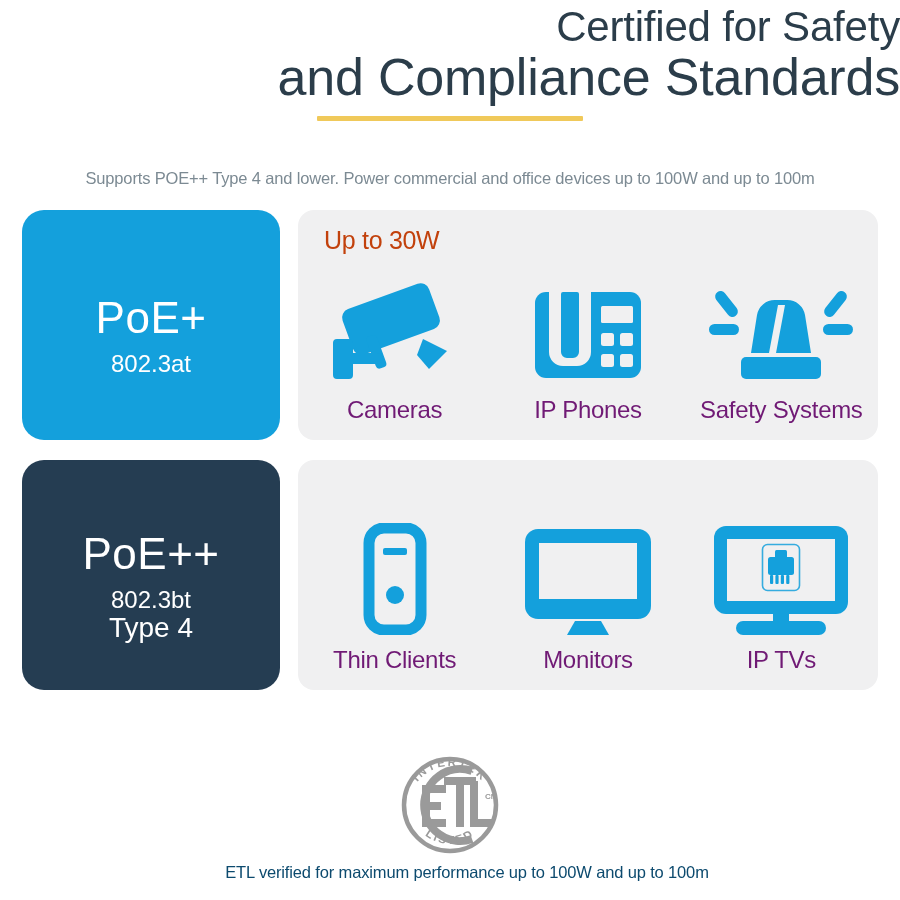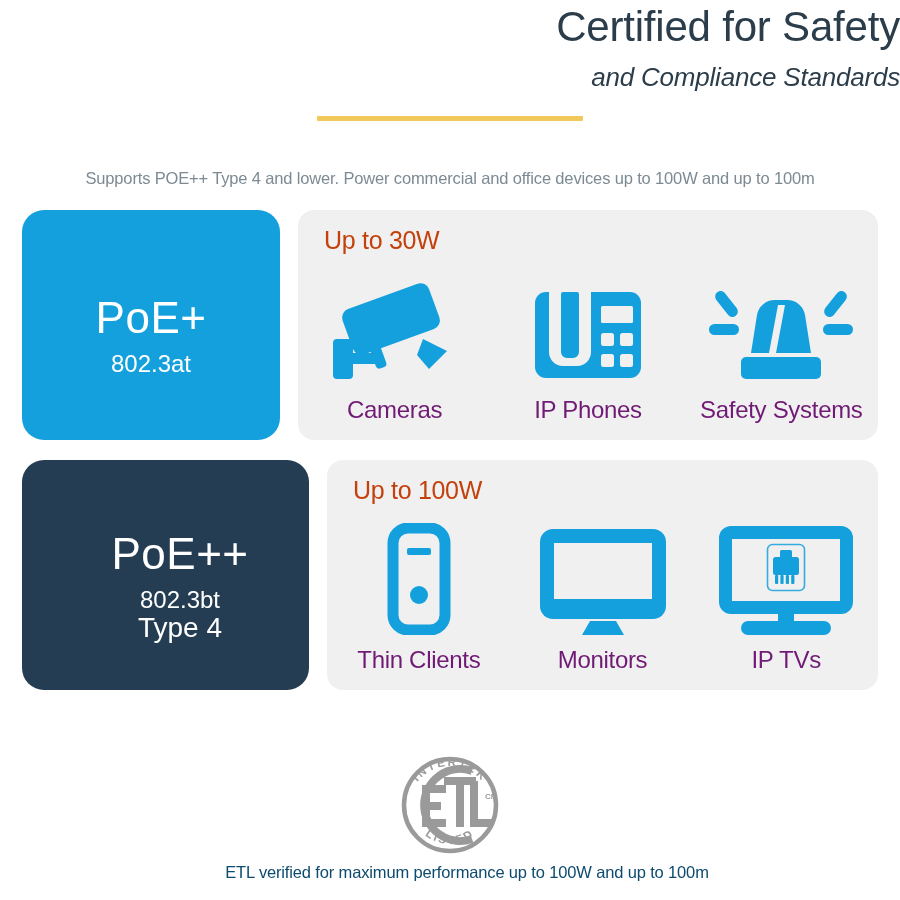--- a/index.html
+++ b/index.html
@@ -14,21 +14,21 @@
 
   
   .header{ padding-top:2px; text-align:right; }
   .title-line{
     font-size:42px;
     line-height:50px;
     font-weight:400;
     color:#2b3d4a;
     letter-spacing:-0.2px;
   }
-  .title-line.l2{ font-size:26px;font-style:italic; }
+  .title-line.l2{ font-size:52px; }
   .rule-wrap{ display:flex; justify-content:center; margin-top:14px; }
   .rule{
     width:266px;height:5px;background:#f0c95a;border-radius:1px;
   }
 
   
   .subtitle{
     margin-top:48px;
     padding:0 22px;
     font-size:16.5px;
@@ -48,21 +48,21 @@
     height:230px;
     border-radius:22px;
     display:flex;
     flex-direction:column;
     align-items:center;
     justify-content:center;
     color:#ffffff;
     flex:0 0 auto;
   }
   .badge.blue{ background:#14a0dc; }
-  .badge.navy{ background:#253d52;padding-left:29px; }
+  .badge.navy{ background:#253d52; }
   .badge-title{
     font-size:44px;
     line-height:48px;
     font-weight:400;
     letter-spacing:0.5px;
     margin-top:21px;
   }
   .badge-sub{
     font-size:24px;
     line-height:28px;
@@ -239,21 +239,20 @@
 
   <div class="row">
 
     <div class="badge navy">
       <div class="badge-title">PoE++</div>
       <div class="badge-sub">802.3bt</div>
       <div class="badge-sub2">Type 4</div>
     </div>
 
     <div class="panel">
-      <div class="panel-watt">Up to 100W</div>
       <div class="items">
 
         <div class="item">
           <div class="item-glyph">
             <svg width="64" height="112" viewBox="0 0 64 112" aria-hidden="true">
               <rect x="6" y="5" width="52" height="102" rx="15" ry="15" fill="none" stroke="#14a0dc" stroke-width="11"></rect>
               <rect x="20" y="25" width="24" height="7" rx="2" ry="2" fill="#14a0dc"></rect>
               <circle cx="32" cy="72" r="9" fill="#14a0dc"></circle>
             </svg>
           </div>

